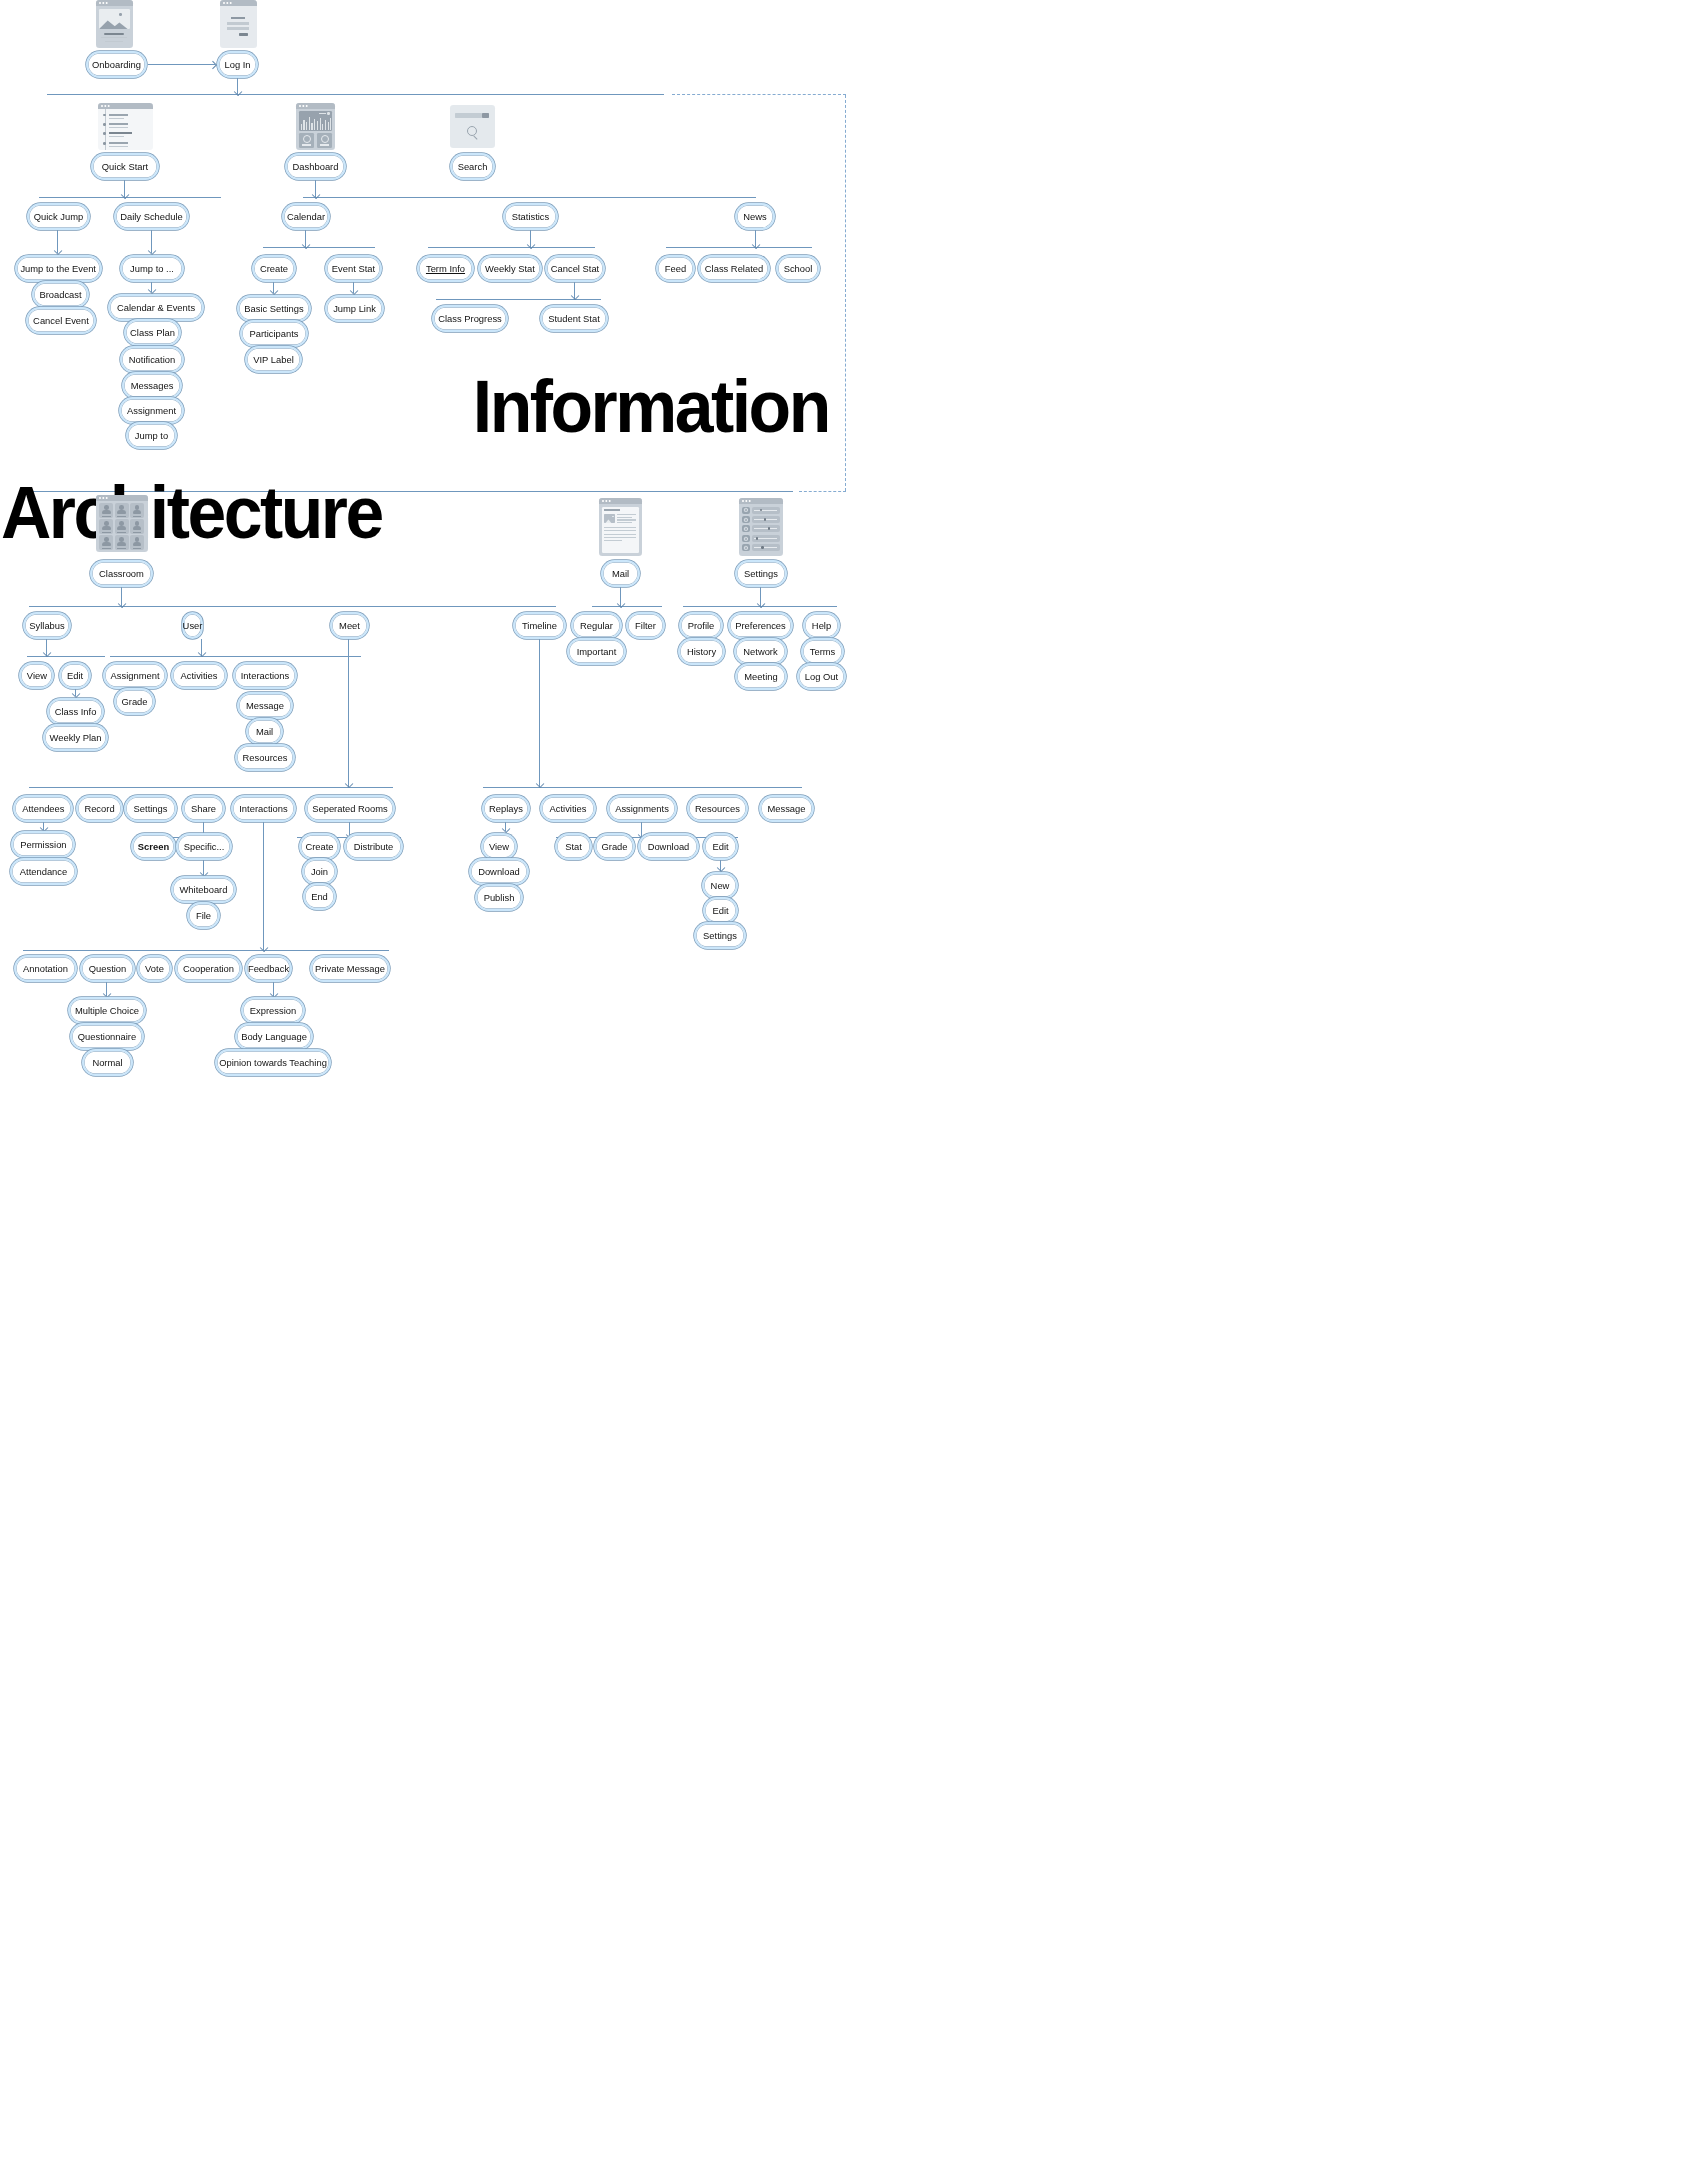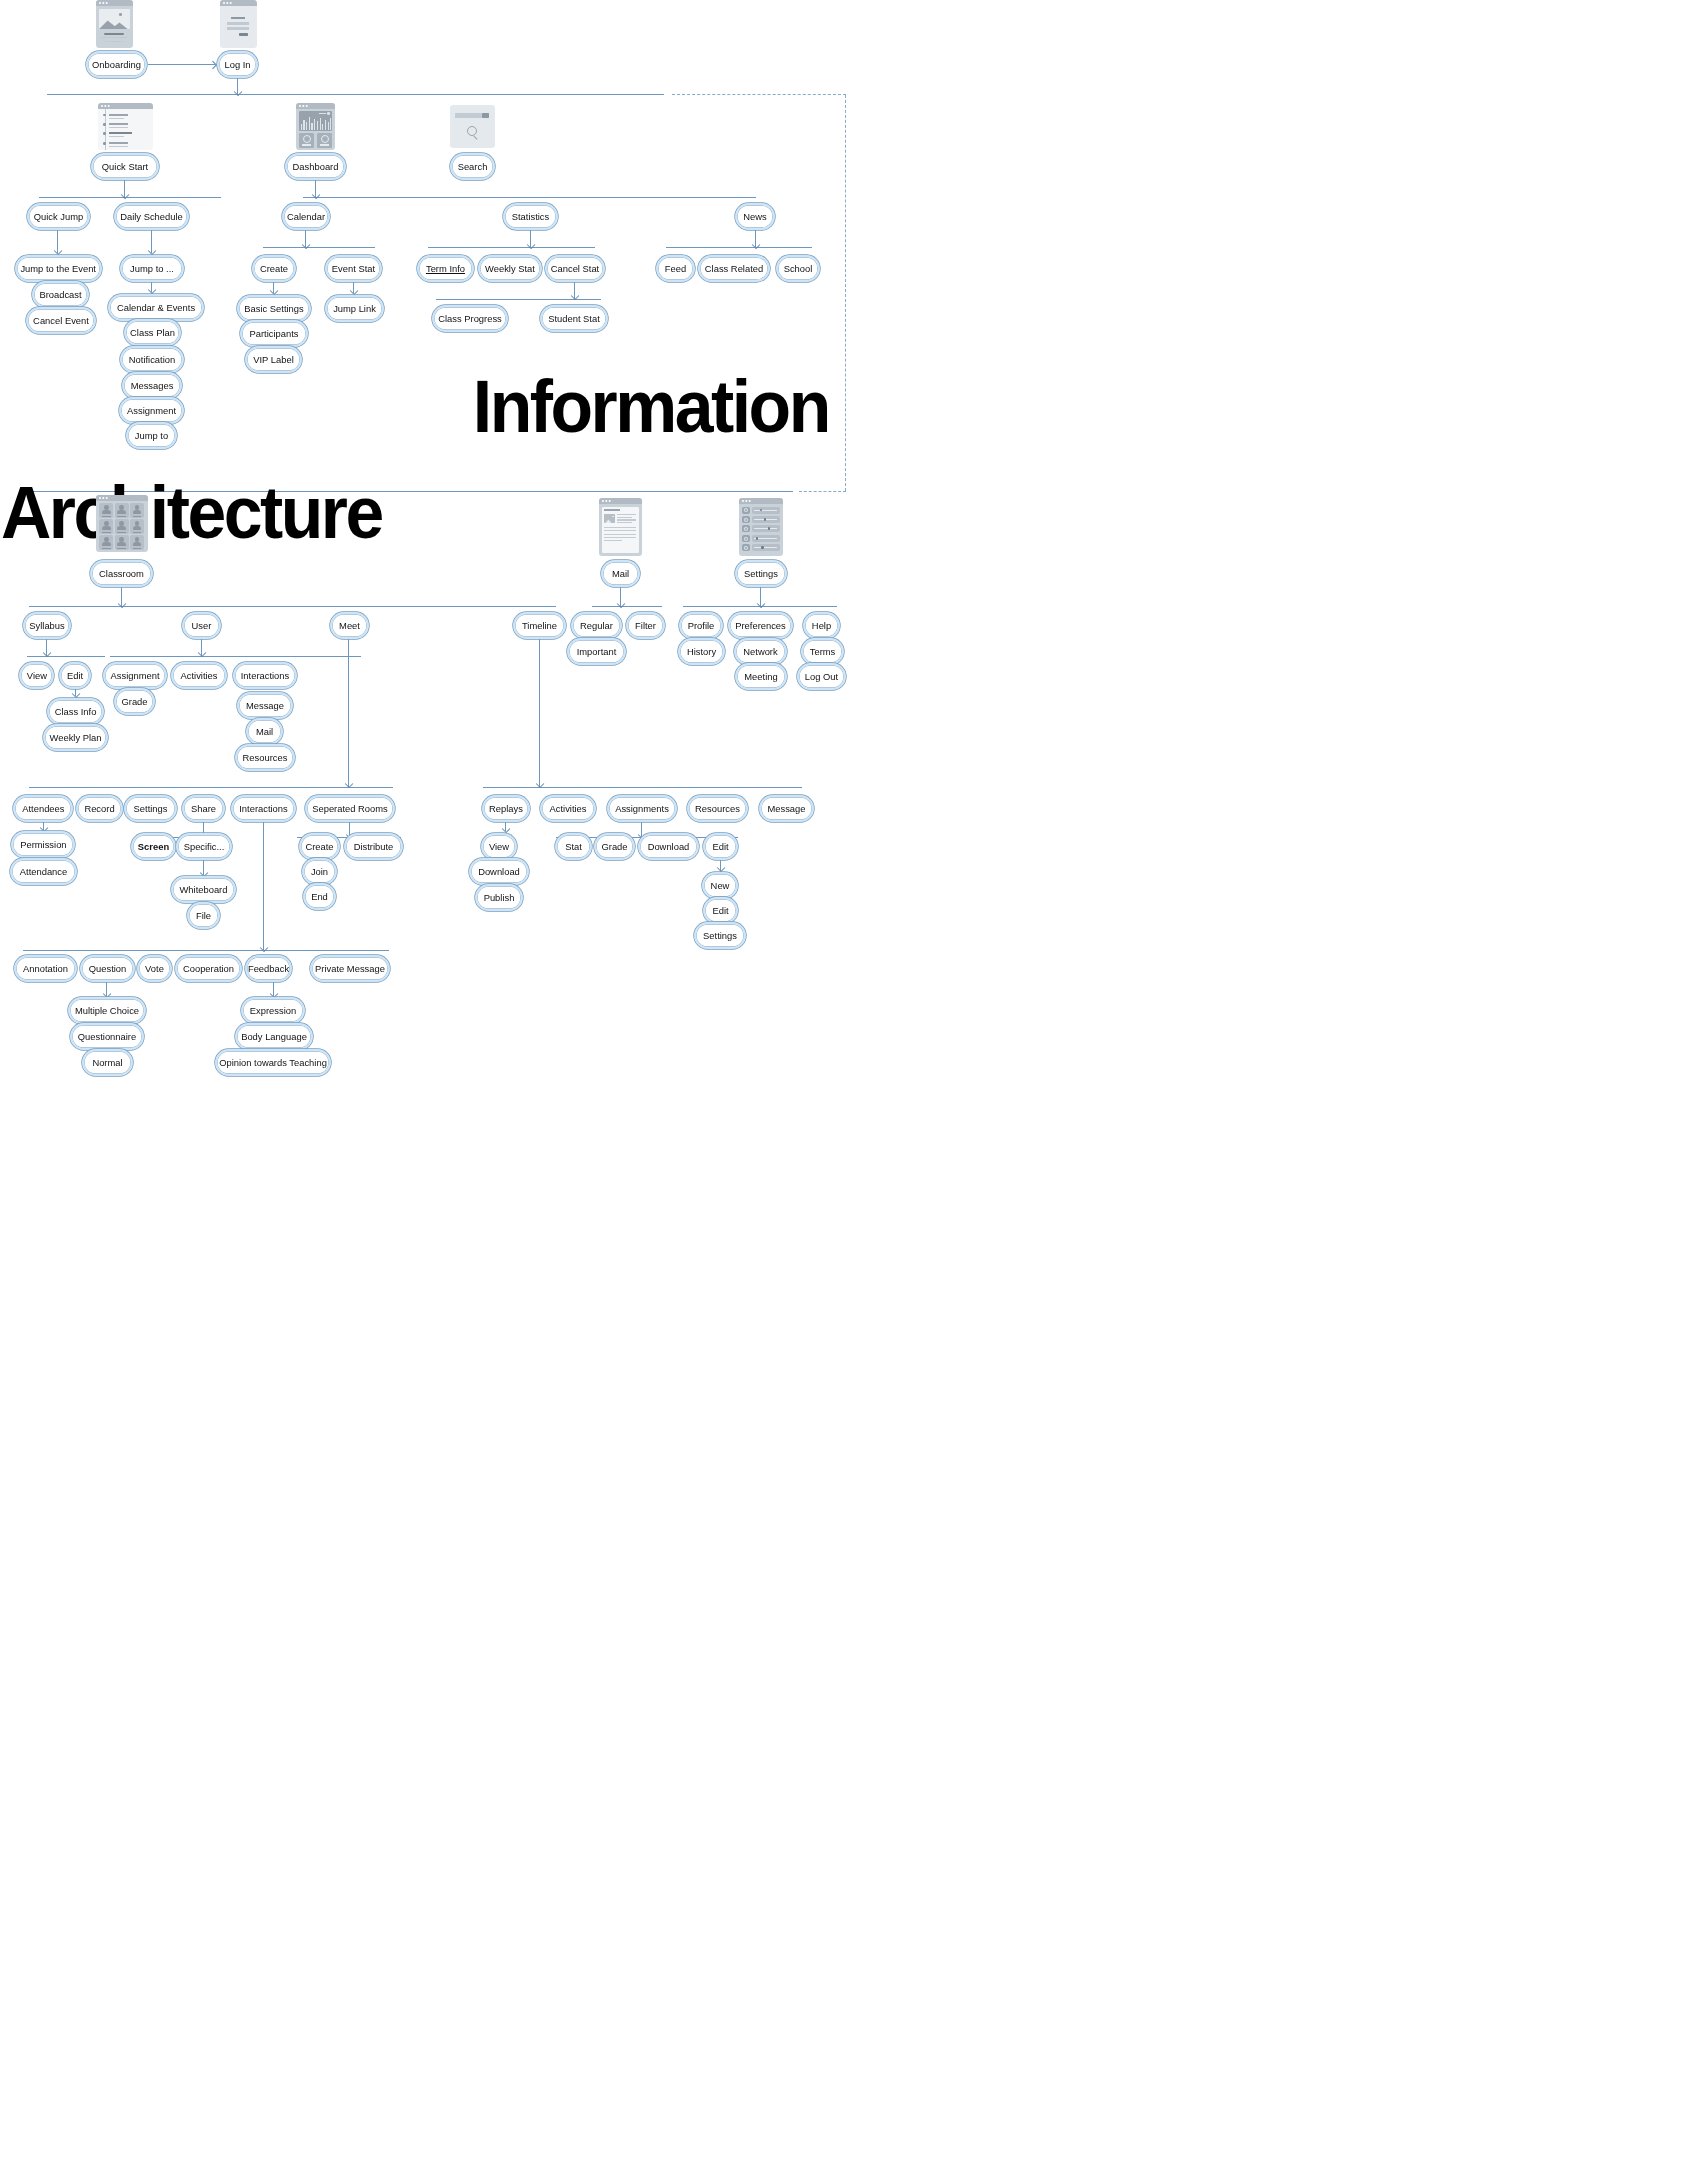--- a/index.html
+++ b/index.html
@@ -146,21 +146,21 @@
     <div class="bubble" style="left:545px;top:255px;width:60px;">Cancel Stat</div>
     <div class="bubble" style="left:432px;top:305px;width:76px;">Class Progress</div>
     <div class="bubble" style="left:540px;top:305px;width:68px;">Student Stat</div>
     <div class="bubble" style="left:656px;top:255px;width:39px;">Feed</div>
     <div class="bubble" style="left:698px;top:255px;width:72px;">Class Related</div>
     <div class="bubble" style="left:776px;top:255px;width:44px;">School</div>
     <div class="bubble" style="left:90px;top:560px;width:63px;">Classroom</div>
     <div class="bubble" style="left:601px;top:560px;width:39px;">Mail</div>
     <div class="bubble" style="left:735px;top:560px;width:52px;">Settings</div>
     <div class="bubble" style="left:23px;top:612px;width:48px;">Syllabus</div>
-    <div class="bubble" style="left:182px;top:612px;width:39px;">User</div>
+    <div class="bubble" style="left:182px;top:612px;width:21px;">User</div>
     <div class="bubble" style="left:330px;top:612px;width:39px;">Meet</div>
     <div class="bubble" style="left:513px;top:612px;width:53px;">Timeline</div>
     <div class="bubble" style="left:571px;top:612px;width:51px;">Regular</div>
     <div class="bubble" style="left:626px;top:612px;width:39px;">Filter</div>
     <div class="bubble" style="left:567px;top:638px;width:59px;">Important</div>
     <div class="bubble" style="left:679px;top:612px;width:44px;">Profile</div>
     <div class="bubble" style="left:728px;top:612px;width:65px;">Preferences</div>
     <div class="bubble" style="left:803px;top:612px;width:37px;">Help</div>
     <div class="bubble" style="left:678px;top:638px;width:47px;">History</div>
     <div class="bubble" style="left:734px;top:638px;width:53px;">Network</div>

